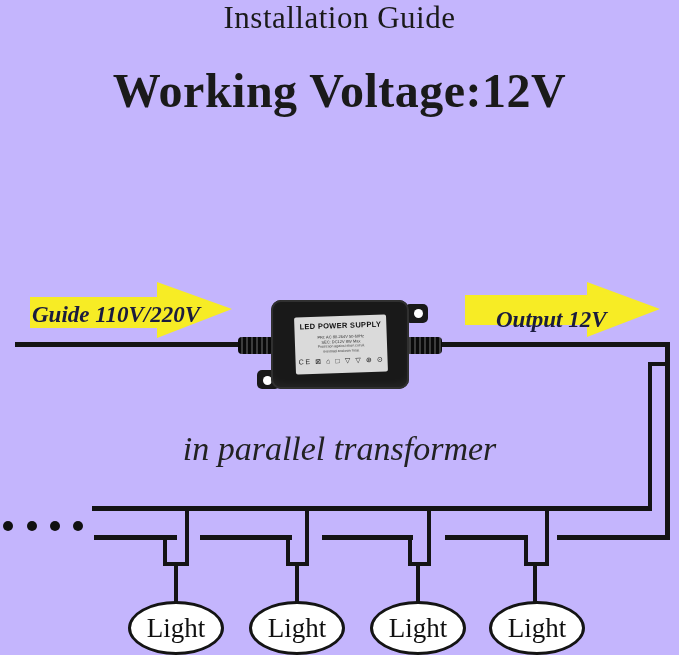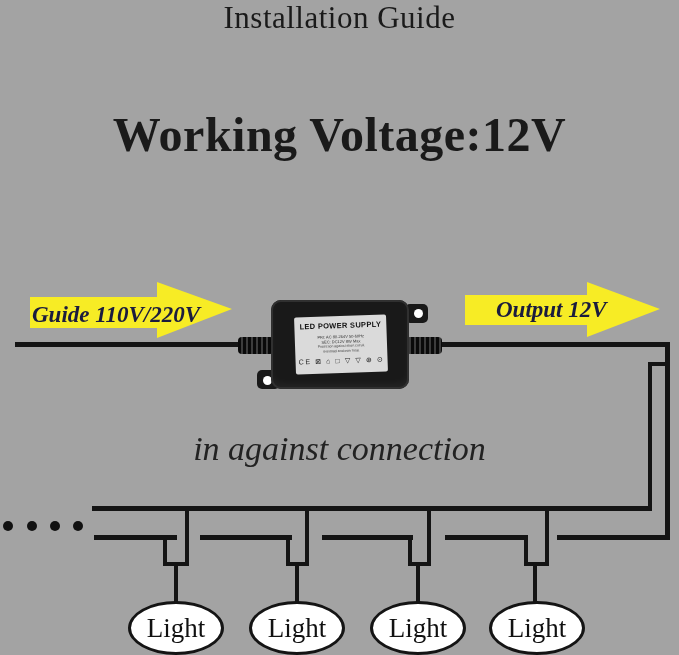--- a/index.html
+++ b/index.html
@@ -1,25 +1,25 @@
 <!DOCTYPE html>
 <html><head>
 <meta charset="utf-8">
 <style>
   html,body{margin:0;padding:0;background:#ffffff;}
   .canvas{
-    position:relative;width:679px;height:655px;background:#a3a3a3;overflow:hidden;
+    position:relative;width:679px;height:655px;background:#c4b5fd;overflow:hidden;
     font-family:"Liberation Serif", serif;color:#1a1a1a;
   }
   .abs{position:absolute;}
   .ctr{width:100%;text-align:center;}
   .wire{position:absolute;background:#141414;}
   
   .title{top:0px;font-size:31px;letter-spacing:.5px;}
-  .voltage{top:63px;font-size:48px;font-weight:bold;letter-spacing:.5px;margin-top:44px;}
+  .voltage{top:63px;font-size:48px;font-weight:bold;letter-spacing:.5px;}
   .note{top:158px;font-size:29px;}
   .caption{top:430px;font-size:34px;font-style:italic;color:#222;}
   
   .arrow-label{
     position:absolute;font-size:23px;font-weight:bold;font-style:italic;
     color:#1b1c3e;white-space:nowrap;
   }
   
   .psu-box{
     position:absolute;left:271px;top:300px;width:138px;height:89px;
@@ -64,21 +64,21 @@
   <div class="abs ctr voltage">Working Voltage:12V</div>
 
   <svg class="abs" style="left:20px;top:278px;z-index:1" width="215" height="62">
     <polygon points="10,19 137,19 137,4 212,31 137,60 137,50 10,50" fill="#f7ec25"></polygon>
   </svg>
   <div class="arrow-label" style="left:32px;top:302px;z-index:2">Guide 110V/220V</div>
 
   <svg class="abs" style="left:460px;top:280px;z-index:1" width="210" height="58">
     <polygon points="5,15 127,15 127,2 200,29 127,57 127,45 5,45" fill="#f7ec25"></polygon>
   </svg>
-  <div class="arrow-label" style="left:496px;top:297px;z-index:2">Output 12V</div>
+  <div class="arrow-label" style="left:496px;top:307px;z-index:2">Output 12V</div>
 
   <div class="wire" style="left:15px;top:342px;width:225px;height:5px"></div>
   <div class="wire" style="left:438px;top:342px;width:232px;height:5px"></div>
   <div class="wire" style="left:665px;top:342px;width:5px;height:198px"></div>
   <div class="wire" style="left:650px;top:362px;width:16px;height:4px"></div>
   <div class="wire" style="left:648px;top:362px;width:4px;height:149px"></div>
   <div class="wire" style="left:92px;top:506px;width:560px;height:5px"></div>
   <div class="wire" style="left:94px;top:535px;width:83px;height:5px"></div>
   <div class="wire" style="left:200px;top:535px;width:92px;height:5px"></div>
   <div class="wire" style="left:322px;top:535px;width:91px;height:5px"></div>
@@ -103,21 +103,21 @@
   <div class="psu-box"></div>
   <div class="psu-label">
     <div class="lt">LED POWER SUPPLY</div>
     <div class="sp sp1">PRI: AC 80-264V 50-60Hz</div>
     <div class="sp">SEC: DC12V      8W Max</div>
     <div class="tiny">Protection against short circuit</div>
     <div class="tiny">overload and over heat</div>
     <div class="ic">CE ⊠ ⌂ □ ▽ ▽ ⊕ ⊙</div>
   </div>
 
-  <div class="abs ctr caption">in against connection</div>
+  <div class="abs ctr caption">in parallel transformer</div>
 
   <div>
     <div class="wire" style="left:163px;top:538px;width:4px;height:28px"></div>
     <div class="wire" style="left:185px;top:511px;width:4px;height:55px"></div>
     <div class="wire" style="left:163px;top:562px;width:26px;height:4px"></div>
     <div class="wire" style="left:174px;top:566px;width:4px;height:36px"></div>
     <div class="light-oval" style="left:128px">
       <span>Light</span>
     </div>
   </div>

